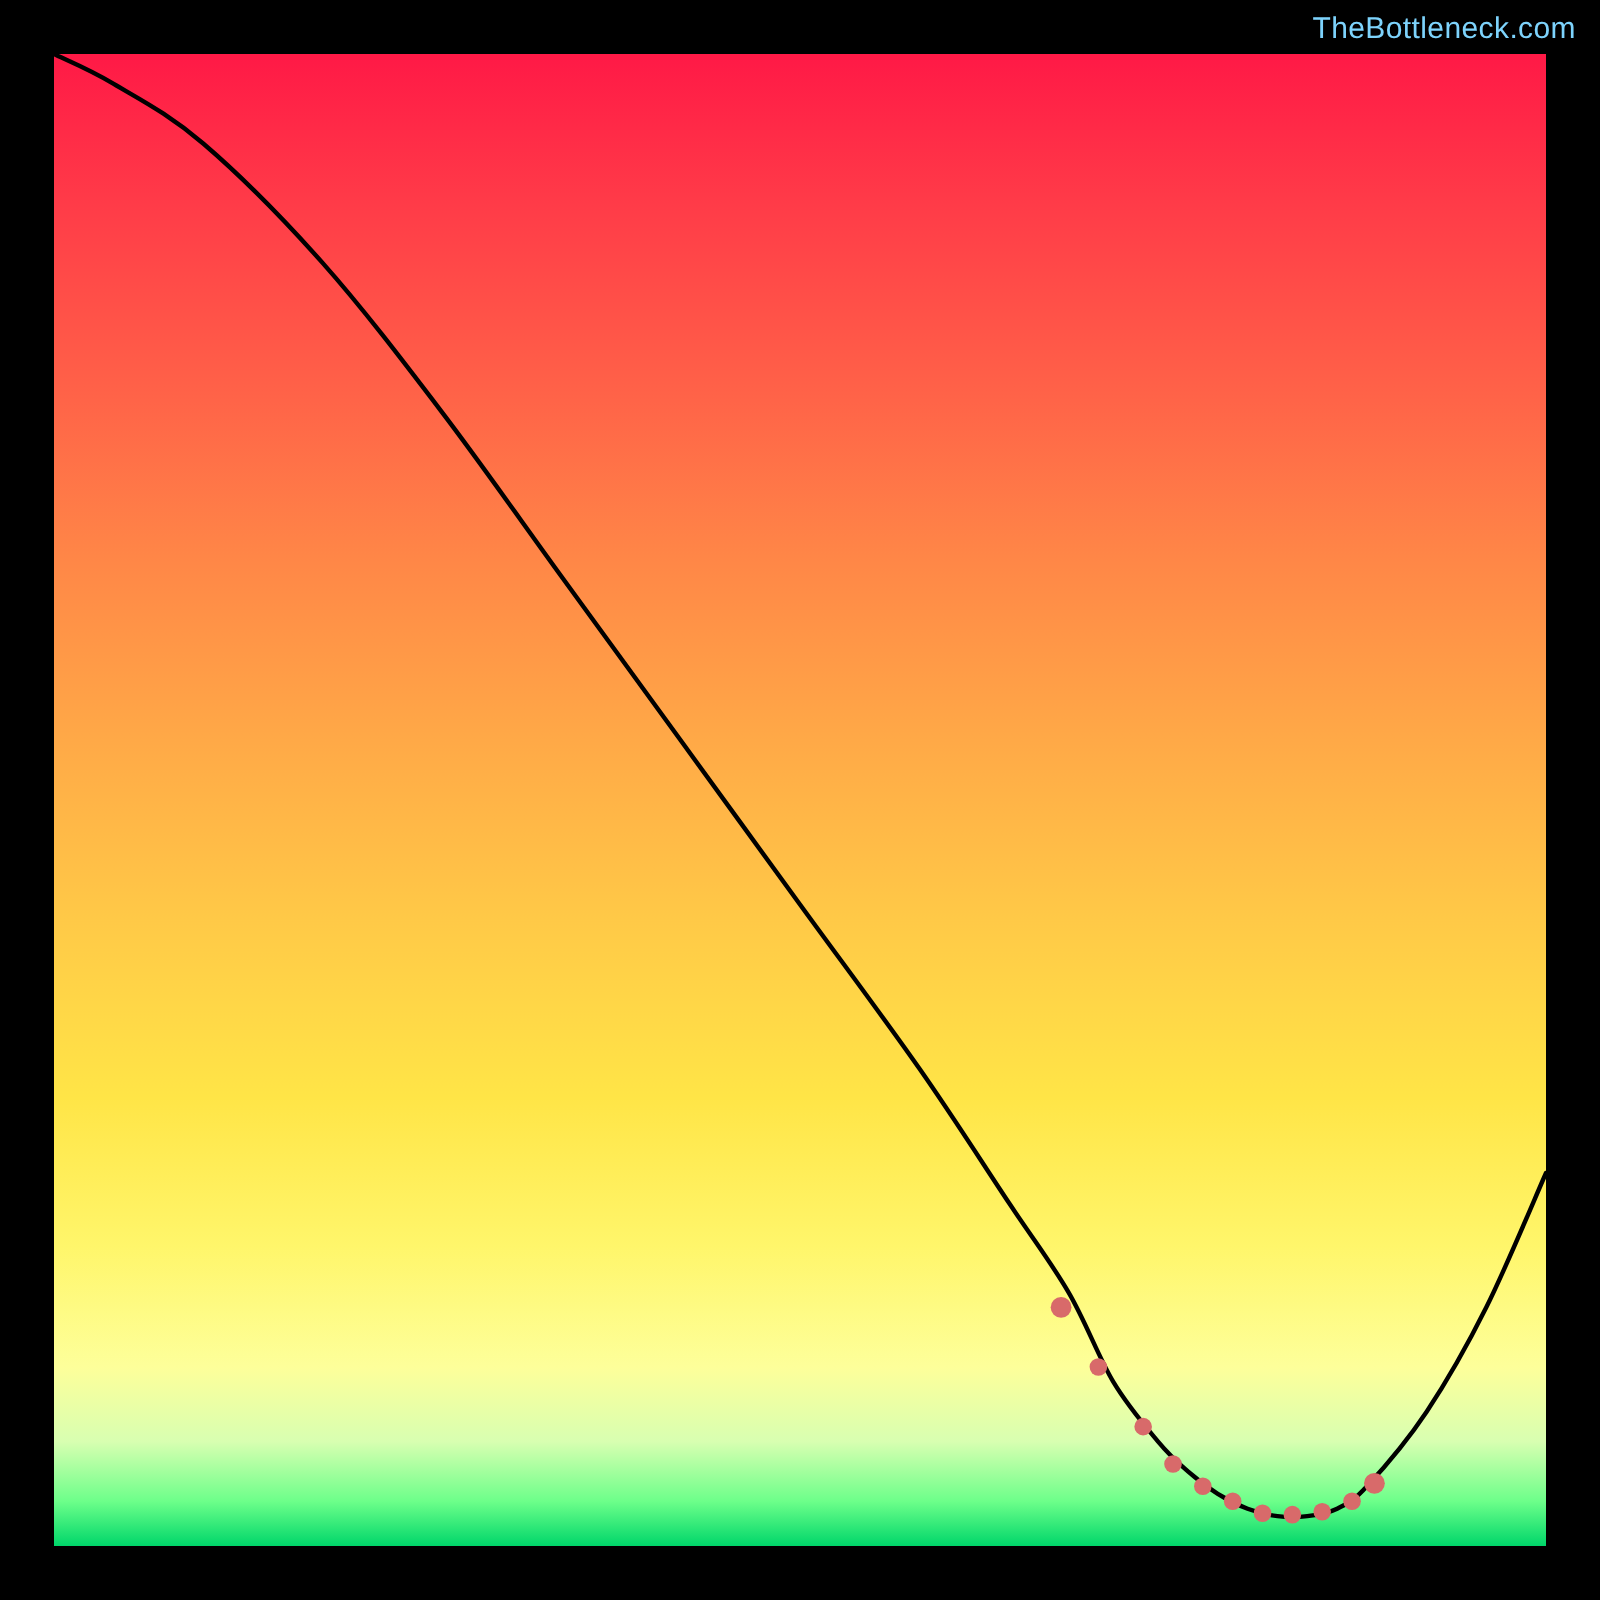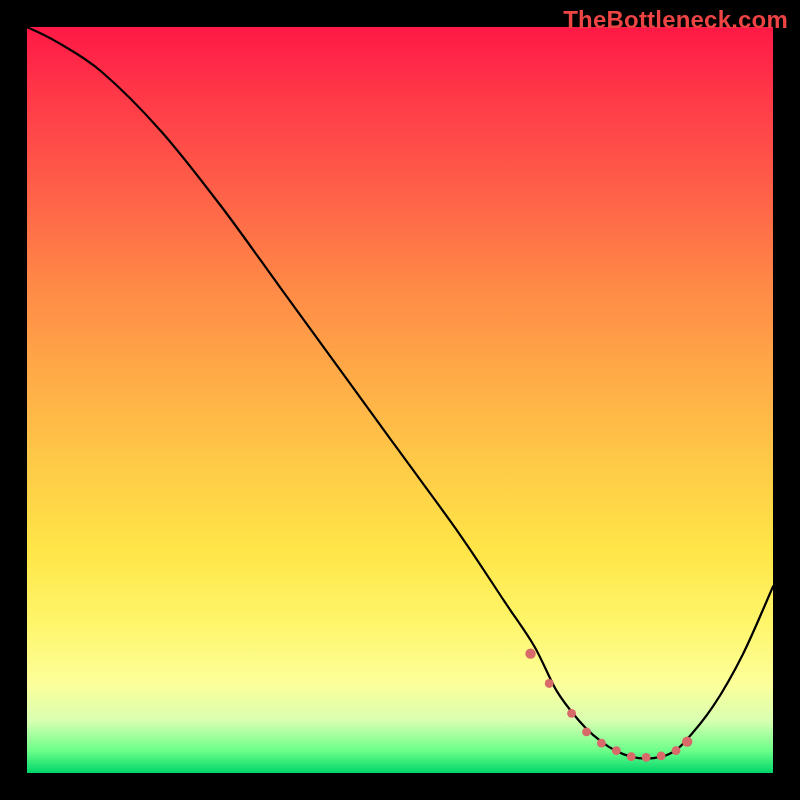--- a/index.html
+++ b/index.html
@@ -37,23 +37,23 @@
       #fdff9a 88%,
       #d8ffb1 93%,
       #6dff8a 97%,
       #00d66a 100%
     );
   }
   .watermark {
     position: absolute;
     top: 6px;
     right: 12px;
-    color: #ef4444;
-    font-size: 24px;
-    font-weight: 700;
+    color: #7dd3fc;
+    font-size: 15px;
+    font-weight: 400;
     letter-spacing: 0.2px;
     user-select: none;
   }
   svg.curve {
     position: absolute;
     left: 0;
     top: 0;
     width: 746px;
     height: 746px;
     overflow: visible;

